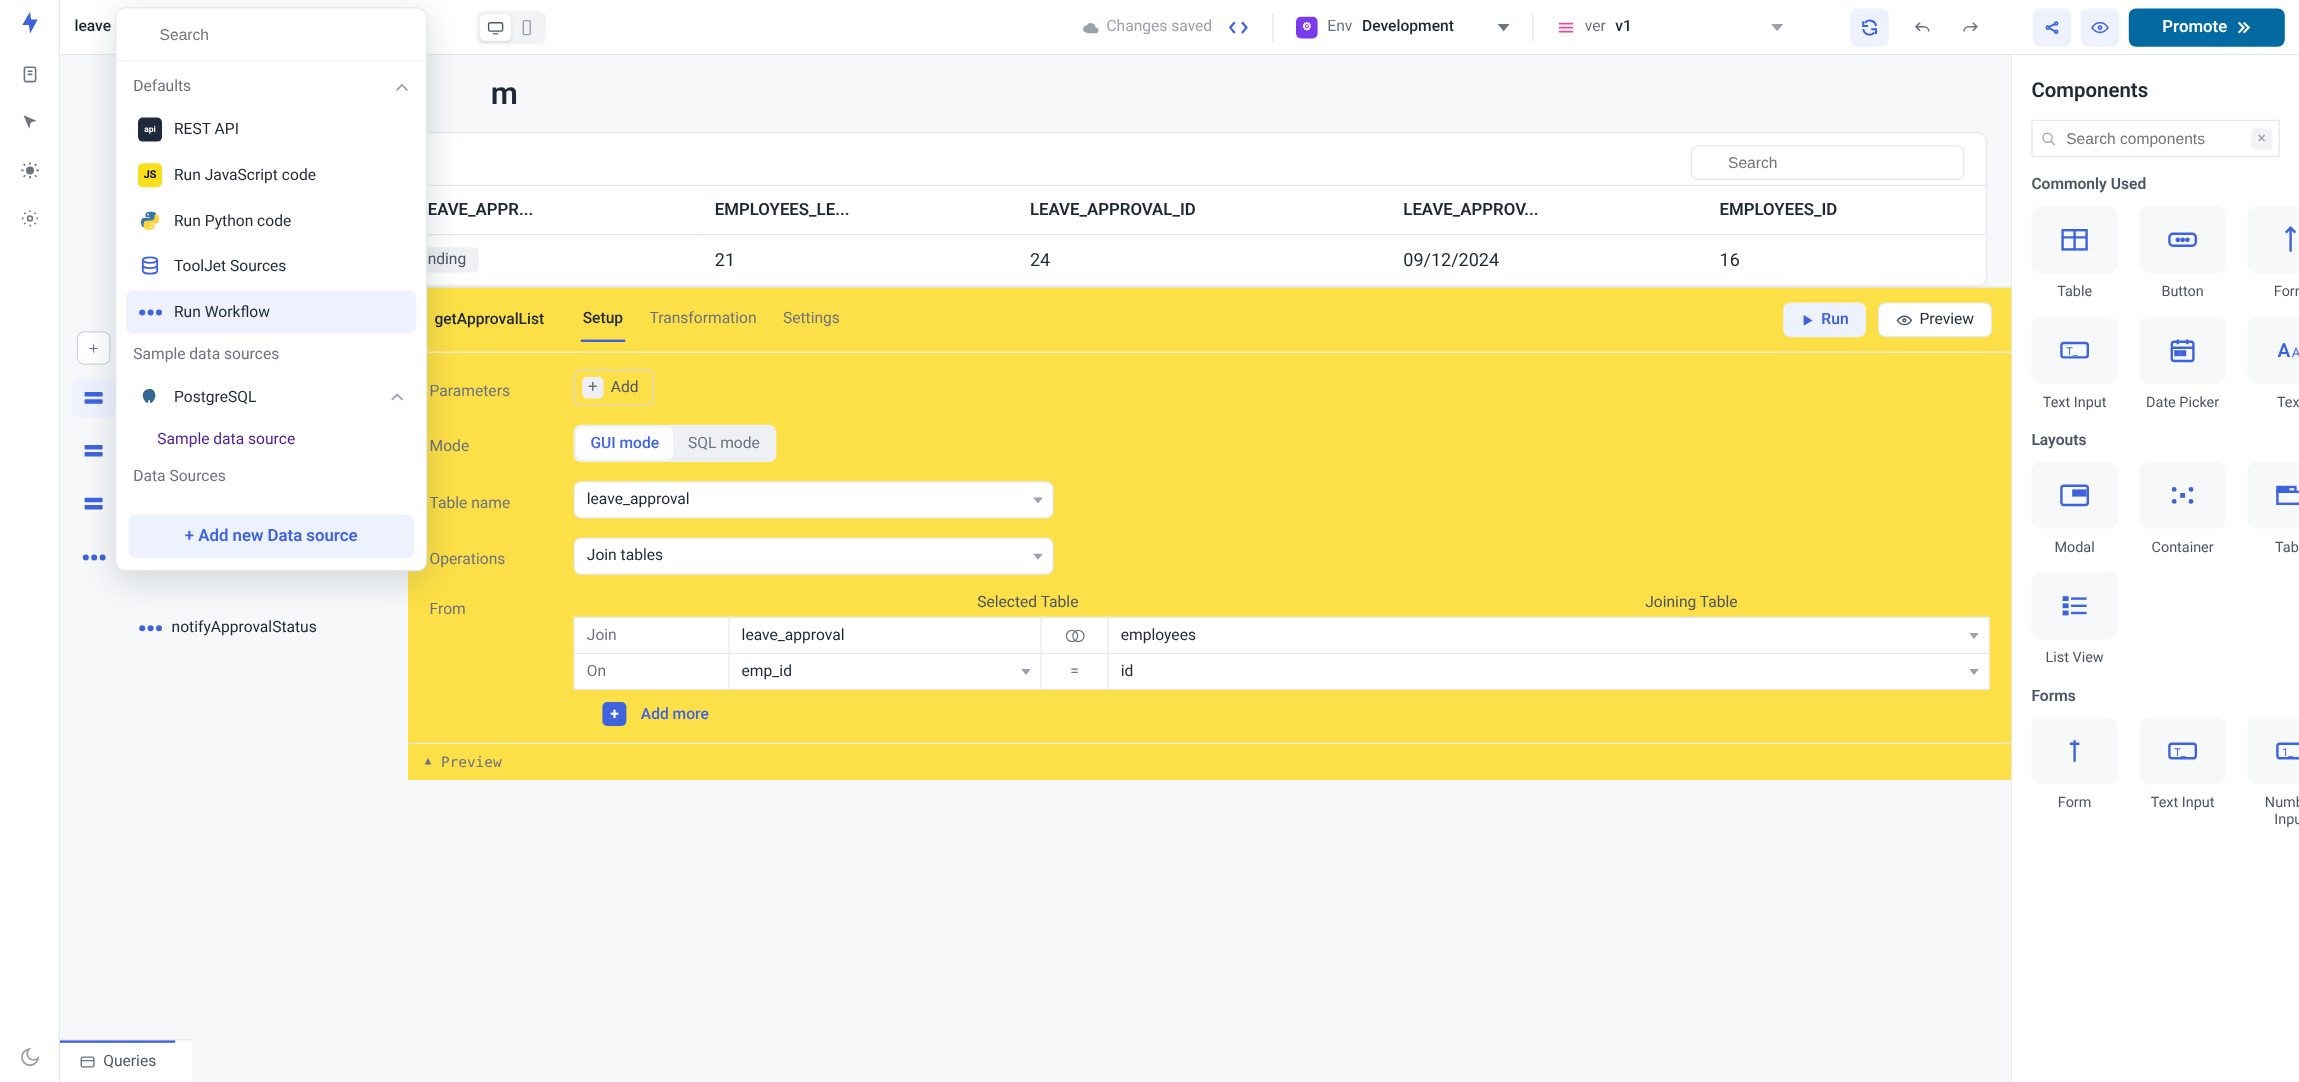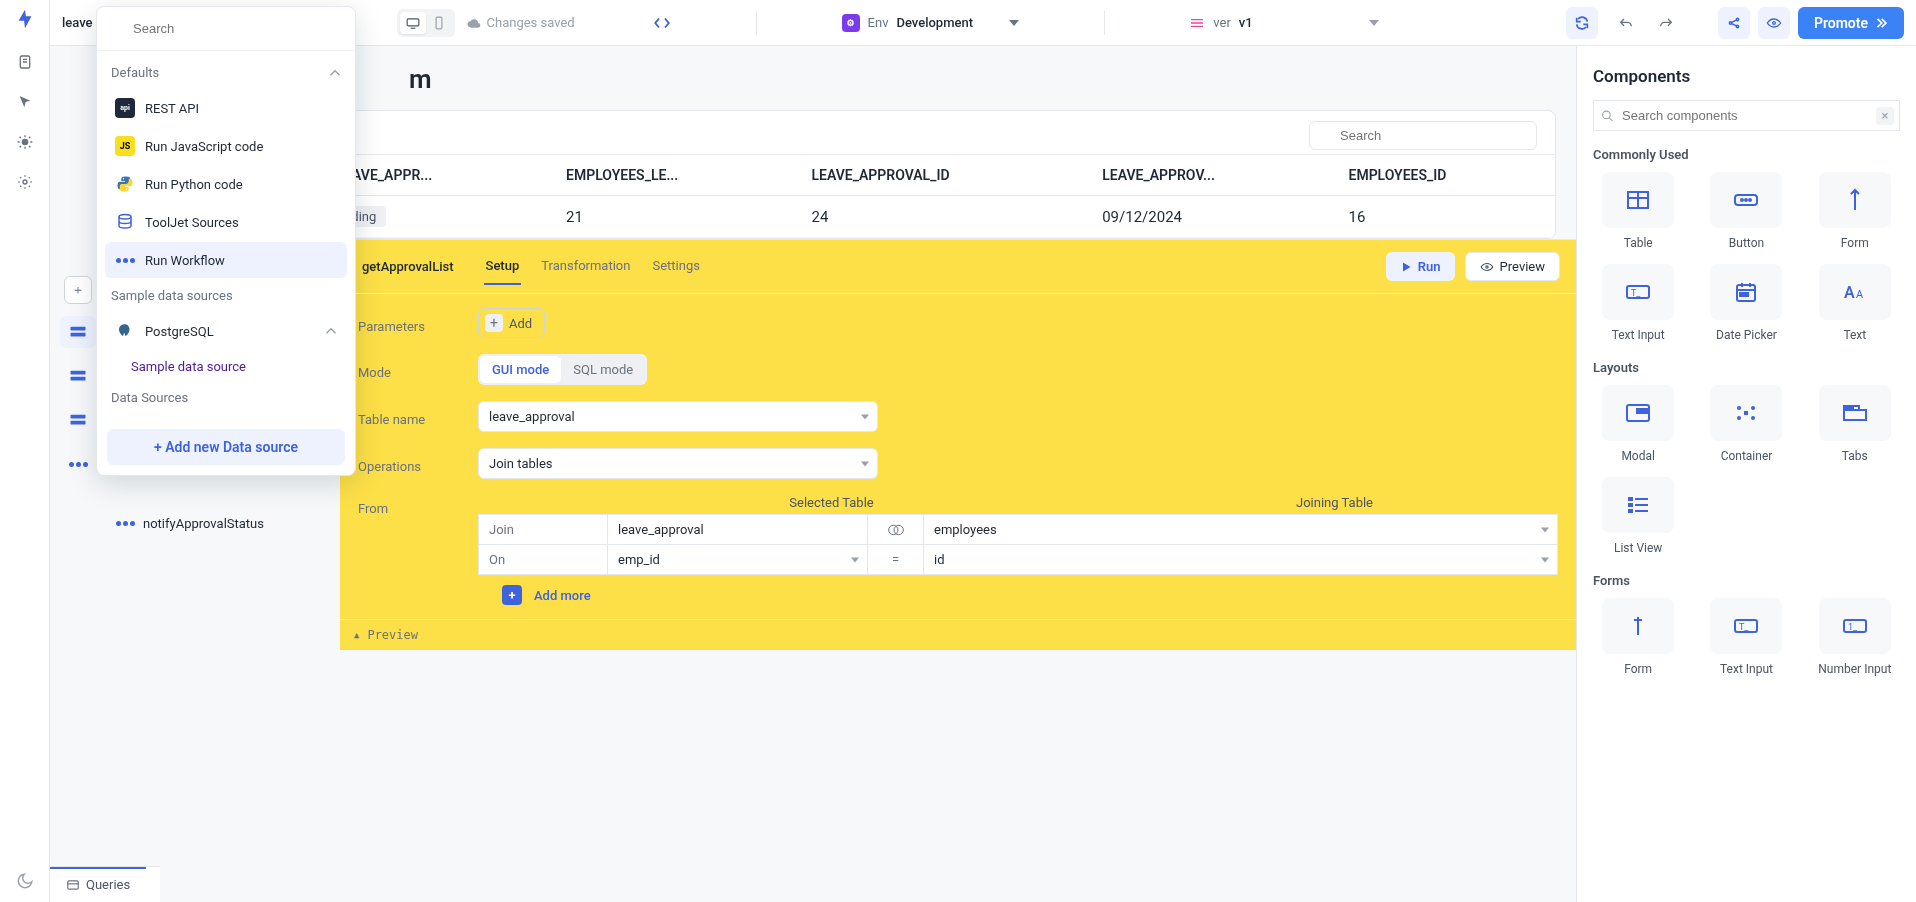--- a/index.html
+++ b/index.html
@@ -15,32 +15,32 @@
   
   .main-col { flex: 1; display: flex; flex-direction: column; min-width: 0; }
 
   
   .topbar { height: 46px; background: #fff; border-bottom: 1px solid #e4e7ec; display: flex; align-items: center; padding: 0 12px; gap: 12px; }
   .app-name-box { display: flex; align-items: center; gap: 6px; font-size: 13px; font-weight: 500; color: #1f2936; }
   .topbar-sep { width: 1px; height: 24px; background: #e4e7ec; margin: 0 6px; }
   .device-toggle { display: flex; gap: 0; background: #f1f3f5; border-radius: 6px; padding: 3px; }
   .device-toggle .dev { width: 26px; height: 22px; display: flex; align-items: center; justify-content: center; border-radius: 4px; }
   .device-toggle .dev.active { background: #fff; box-shadow: 0 1px 2px rgba(0,0,0,.08); }
-  .topbar-mid { flex: 1; display: flex; align-items: center; justify-content: space-between; gap: 13px; }
+  .topbar-mid { flex: 1; display: flex; align-items: center; justify-content: flex-end; gap: 13px; }
   .saved { color: #9aa1ab; display: flex; align-items: center; gap: 6px; font-size: 13px; }
   .code-ic { color: #3e63dd; }
   .env-group { display: flex; align-items: center; gap: 8px; }
   .env-ic { width: 18px; height: 18px; background: #7c3aed; border-radius: 4px; display: inline-flex; align-items: center; justify-content: center; color: #fff; font-size: 9px; font-weight: 700; }
   .env-label { color: #6b7280; }
   .env-val { color: #1f2936; font-weight: 500; }
   .ver-ic { color: #ec4899; }
   .topbar-right { display: flex; align-items: center; gap: 8px; }
   .icon-btn-sq { width: 32px; height: 32px; border-radius: 6px; display: inline-flex; align-items: center; justify-content: center; color: #3e63dd; background: #eef2ff; }
   .icon-btn-sq.plain { background: transparent; color: #6b7280; }
-  .promote-btn { background: #3b82f6; color: #fff; border-radius: 6px; padding: 8px 16px; font-weight: 600; display: flex; align-items: center; gap: 6px; font-size: 14px; }
+  .promote-btn { background: #0369a1; color: #fff; border-radius: 6px; padding: 8px 28px; font-weight: 600; display: flex; align-items: center; gap: 6px; font-size: 14px; }
 
   
   .content-row { flex: 1; display: flex; min-height: 0; }
 
   
   .stage { flex: 1; position: relative; display: flex; flex-direction: column; min-width: 0; }
   .stage-header { padding: 18px 24px 8px; }
   .stage-title { font-size: 26px; font-weight: 600; color: #1f2936; }
   .canvas-wrap { margin: 8px 20px 0; background: #fff; border: 1px solid #e4e7ec; border-radius: 8px; }
   .canvas-toolbar-row { display: flex; justify-content: flex-end; padding: 10px 18px 4px; }
@@ -128,21 +128,21 @@
   .add-more .plusbx { width: 20px; height: 20px; background: #3e63dd; color: #fff; border-radius: 4px; display: inline-flex; align-items: center; justify-content: center; font-weight: 700; }
 
   .preview-footer { border-top: 1px solid #e4e7ec; padding: 8px 14px; display: flex; align-items: center; gap: 8px; color: #6b7280; font-family: ui-monospace, monospace; font-size: 12px; }
   .preview-footer .tri { font-size: 9px; }
 
   
   .bottom-strip { position: absolute; bottom: 0; left: 56px; right: 0; background: #fff; height: 36px; display: flex; align-items: center; border-top: 1px solid #e4e7ec; }
   .bottom-strip .btab { padding: 8px 16px; border-top: 2px solid #3e63dd; color: #4b5563; display: flex; align-items: center; gap: 6px; font-size: 13px; margin-top: -2px; }
 
   
-  .components-panel { width: 340px; background: #fff; border-left: 1px solid #e4e7ec; padding: 20px 16px; overflow-y: auto; }
+  .components-panel { width: 240px; background: #fff; border-left: 1px solid #e4e7ec; padding: 20px 16px; overflow-y: auto; }
   .components-panel h3 { font-size: 17px; font-weight: 600; margin-bottom: 14px; }
   .comp-search { position: relative; margin-bottom: 16px; }
   .comp-search input { width: 100%; border: 1px solid #e4e7ec; border-radius: 1px; padding: 7px 28px 7px 28px; font-size: 13px; }
   .comp-search .mag { position: absolute; left: 8px; top: 50%; transform: translateY(-50%); color: #9aa1ab; }
   .comp-search .clr { position: absolute; right: 6px; top: 50%; transform: translateY(-50%); width: 18px; height: 18px; border-radius: 4px; background: #f1f3f5; color: #9aa1ab; display: flex; align-items: center; justify-content: center; }
   .comp-section-title { font-size: 13px; font-weight: 600; color: #4b5563; margin-bottom: 10px; margin-top: 10px; }
   .comp-grid { display: grid; grid-template-columns: repeat(3, 1fr); gap: 14px 18px; margin-bottom: 18px; }
   .comp-item { display: flex; flex-direction: column; align-items: center; gap: 8px; }
   .comp-box { width: 72px; height: 56px; background: #f6f8fa; border-radius: 8px; display: flex; align-items: center; justify-content: center; color: #3e63dd; }
   .comp-label { font-size: 12px; color: #4b5563; text-align: center; }

